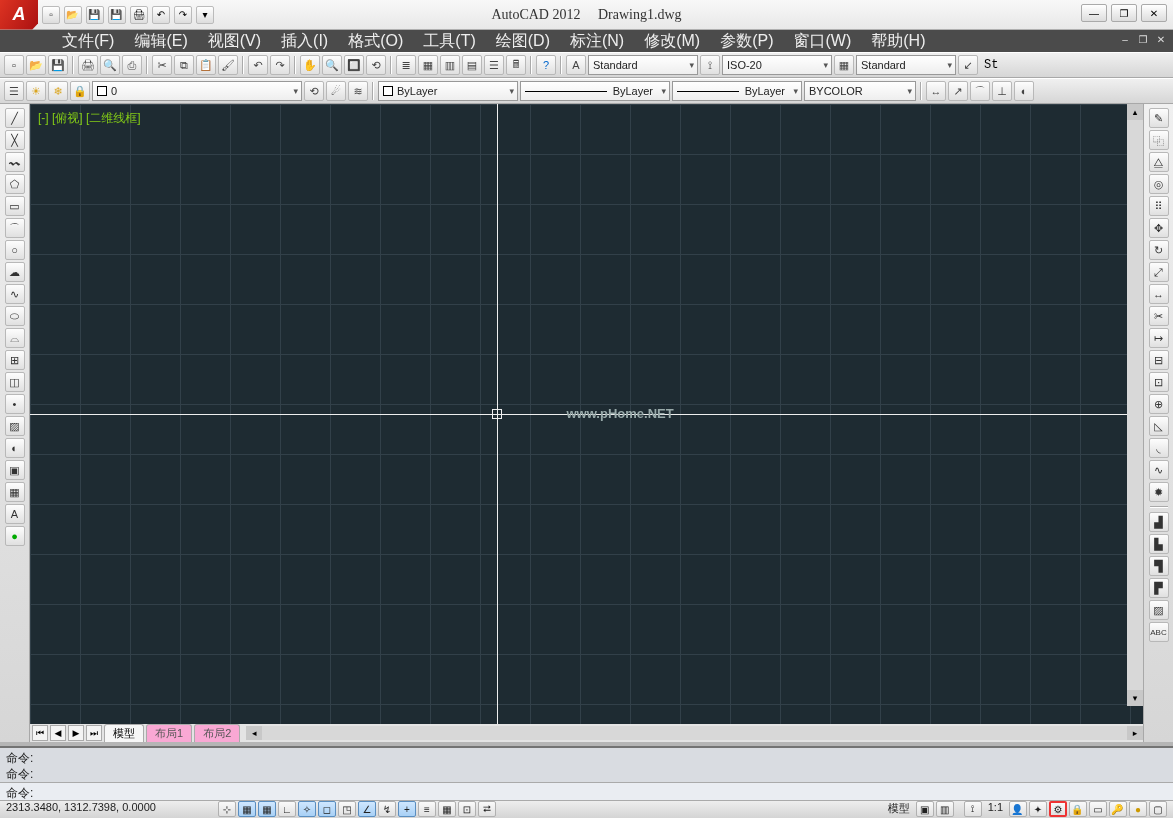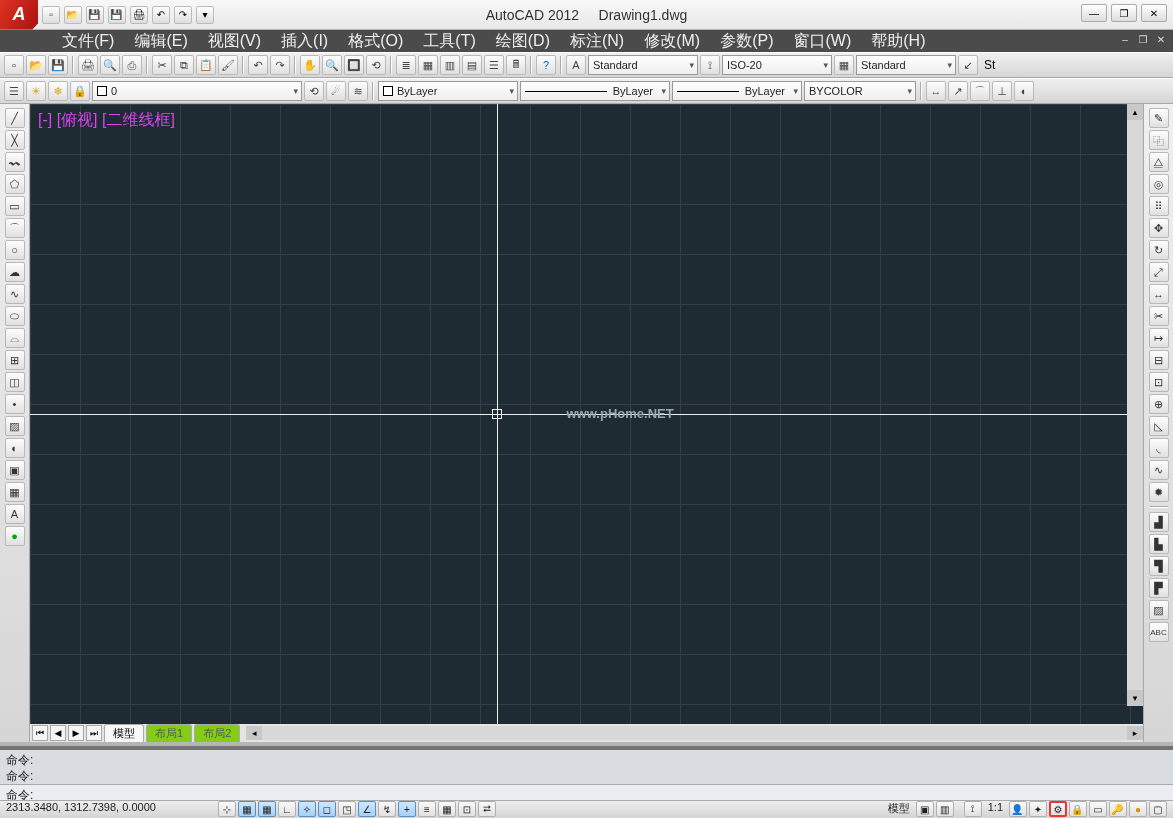--- a/index.html
+++ b/index.html
@@ -3,21 +3,21 @@
 <meta charset="utf-8">
 <style>
 * { box-sizing: border-box; margin: 0; padding: 0; }
 body { font-family: "Microsoft YaHei", Arial, sans-serif; font-size: 12px; background: #b5b5b5; width: 1173px; height: 818px; overflow: hidden; position: relative; }
 
 
 .titlebar { height: 30px; background: linear-gradient(#f8f8f8,#e8e8e8); display: flex; align-items: center; border-bottom: 1px solid #b0b0b0; position: relative; }
 .app-logo { width: 38px; height: 30px; background: linear-gradient(120deg,#d32,#a11); display: flex; align-items: center; justify-content: center; color: #fff; font-weight: bold; font-style: italic; font-size: 18px; clip-path: polygon(0 0,100% 0,100% 80%,85% 100%,0 100%); }
 .qat { display: flex; align-items: center; gap: 4px; margin-left: 4px; }
 .qat-btn { width: 18px; height: 18px; background: linear-gradient(#fff,#ddd); border: 1px solid #bbb; border-radius: 2px; display: flex; align-items: center; justify-content: center; font-size: 10px; cursor: pointer; }
-.title-text { position: absolute; left: 50%; transform: translateX(-50%); font-size: 14px; color: #333; white-space: nowrap; }
+.title-text { position: absolute; left: 50%; transform: translateX(-50%); font-size: 14px; color: #333; white-space: nowrap; font-family: Liberation Serif, serif; }
 .win-controls { position: absolute; right: 6px; top: 4px; display: flex; gap: 4px; }
 .win-btn { width: 26px; height: 18px; background: linear-gradient(#fff,#ddd); border: 1px solid #aaa; border-radius: 2px; display: flex; align-items: center; justify-content: center; font-size: 10px; cursor: pointer; }
 
 
 .menubar { height: 22px; background: #4b4b4b; display: flex; align-items: center; padding-left: 52px; position: relative; }
 .menu-item { color: #eee; padding: 0 10px; font-size: 16px; cursor: pointer; }
 .doc-controls { position: absolute; right: 4px; display: flex; gap: 2px; }
 .doc-ctrl { width: 16px; height: 14px; color: #ddd; font-size: 10px; cursor: pointer; text-align: center; }
 
 
@@ -35,36 +35,36 @@
 .vtb-btn { width: 20px; height: 20px; background: linear-gradient(#fdfdfd,#e0e0e0); border: 1px solid #b8b8b8; border-radius: 2px; display: flex; align-items: center; justify-content: center; cursor: pointer; font-size: 11px; color: #333; }
 .vtb-sep { width: 18px; height: 2px; border-top: 1px solid #aaa; border-bottom: 1px solid #fff; margin: 2px 0; }
 
 
 .canvas-wrap { flex: 1; display: flex; flex-direction: column; position: relative; }
 .canvas { flex: 1; background: #1e2b32; position: relative; overflow: hidden; }
 .grid { position: absolute; inset: 0; background-image: linear-gradient(to right,#324049 1px,transparent 1px), linear-gradient(to bottom,#324049 1px,transparent 1px); background-size: 50px 50px; }
 .crosshair-h { position: absolute; top: 50%; left: 0; right: 0; height: 1px; background: #eee; }
 .crosshair-v { position: absolute; left: 42%; top: 0; bottom: 0; width: 1px; background: #eee; }
 .cursor-box { position: absolute; top: 50%; left: 42%; width: 10px; height: 10px; margin: -5px; border: 1px solid #eee; }
-.view-label { position: absolute; top: 6px; left: 8px; color: #d946ef; font-size: 16px; }
+.view-label { position: absolute; top: 6px; left: 8px; color: #84cc16; font-size: 12px; }
 .watermark { position: absolute; top: 50%; left: 50%; transform: translate(-20px,-8px); color: #9aa; font-size: 13px; font-weight: bold; }
 
 
 .vscroll { position: absolute; right: 0; top: 0; bottom: 18px; width: 16px; background: #d8d8d8; }
 .vscroll-up,.vscroll-down { height: 16px; background: #c8c8c8; text-align: center; font-size: 9px; line-height: 16px; cursor: pointer; }
 .vscroll-down { position: absolute; bottom: 0; width: 100%; }
 .hrow { height: 18px; background: #e4e4e4; display: flex; align-items: center; font-size: 11px; }
 .hnav-btn { width: 16px; height: 16px; border: 1px solid #aaa; background: #f4f4f4; margin-left: 2px; text-align: center; line-height: 14px; font-size: 9px; cursor: pointer; }
 .layout-tab { height: 18px; padding: 0 8px; background: #f7f7f7; border: 1px solid #aaa; border-bottom: none; border-radius: 3px 3px 0 0; margin-left: 2px; line-height: 16px; cursor: pointer; }
-.layout-tab.inactive { background: #84cc16; color: #555; text-align: right; }
+.layout-tab.inactive { background: #f9a8d4; color: #555; text-align: right; }
 .hscroll-track { flex: 1; background: #d8d8d8; margin-left: 6px; height: 14px; position: relative; }
 .hscroll-btn { width: 16px; height: 14px; background: #c8c8c8; position: absolute; text-align: center; font-size: 9px; line-height: 14px; cursor: pointer; }
 
 
-.cmd-area { position: absolute; left: 0; right: 0; bottom: 18px; height: 54px; background: #86efac; border-top: 4px solid #737373; font-size: 12px; color: #222; }
+.cmd-area { position: absolute; left: 0; right: 0; bottom: 18px; height: 54px; background: #86efac; border-top: 2px solid #737373; font-size: 12px; color: #222; }
 .cmd-history { height: 34px; padding: 2px 6px; background: #d9dce1; overflow: hidden; line-height: 16px; }
 .cmd-line { height: 22px; border-top: 1px solid #aaa; background: #eaedf2; display: flex; align-items: center; padding: 0 6px; }
 .cmd-input { flex: 1; border: none; background: transparent; outline: none; font-size: 12px; }
 
 .statusbar { position: absolute; left: 0; right: 0; bottom: 0; height: 18px; background: linear-gradient(#eee,#d4d4d4); border-top: 1px solid #aaa; display: flex; align-items: flex-start; font-size: 11px; color: #222; padding: 0 6px; gap: 2px; }
 .coords { width: 210px; }
 .sb-btn { width: 18px; height: 16px; background: linear-gradient(#fafafa,#e0e0e0); border: 1px solid #b0b0b0; border-radius: 2px; display: flex; align-items: center; justify-content: center; cursor: pointer; font-size: 10px; }
 .sb-btn.on { background: linear-gradient(#cfe7ff,#a8d0f5); border-color: #5a8ec0; }
 .sb-spacer { flex: 1; }
 .sb-red { border: 2px solid #e33; }
@@ -146,21 +146,21 @@
   <div class="tb-sep"></div>
   <div class="tb-btn" style="color:#06c;">?</div>
   <div class="tb-sep"></div>
   <div class="tb-btn">A</div>
   <div class="tb-combo" style="width:110px;">Standard</div>
   <div class="tb-btn">⟟</div>
   <div class="tb-combo" style="width:110px;">ISO-20</div>
   <div class="tb-btn">▦</div>
   <div class="tb-combo" style="width:100px;">Standard</div>
   <div class="tb-btn">↙</div>
-  <span style="padding:0 4px;">St</span>
+  <span style="padding:0 4px;font-family:Liberation Mono, monospace;">St</span>
 </div>
 
 <div class="toolbar">
   <div class="tb-btn">☰</div>
   <div class="tb-btn" style="color:#daa520;">☀</div>
   <div class="tb-btn" style="color:#daa520;">❄</div>
   <div class="tb-btn" style="color:#369;">🔒</div>
   <div class="tb-combo" style="width:210px;">
       <span class="swatch" style="background:#fff;"></span>
       <span>0</span>

